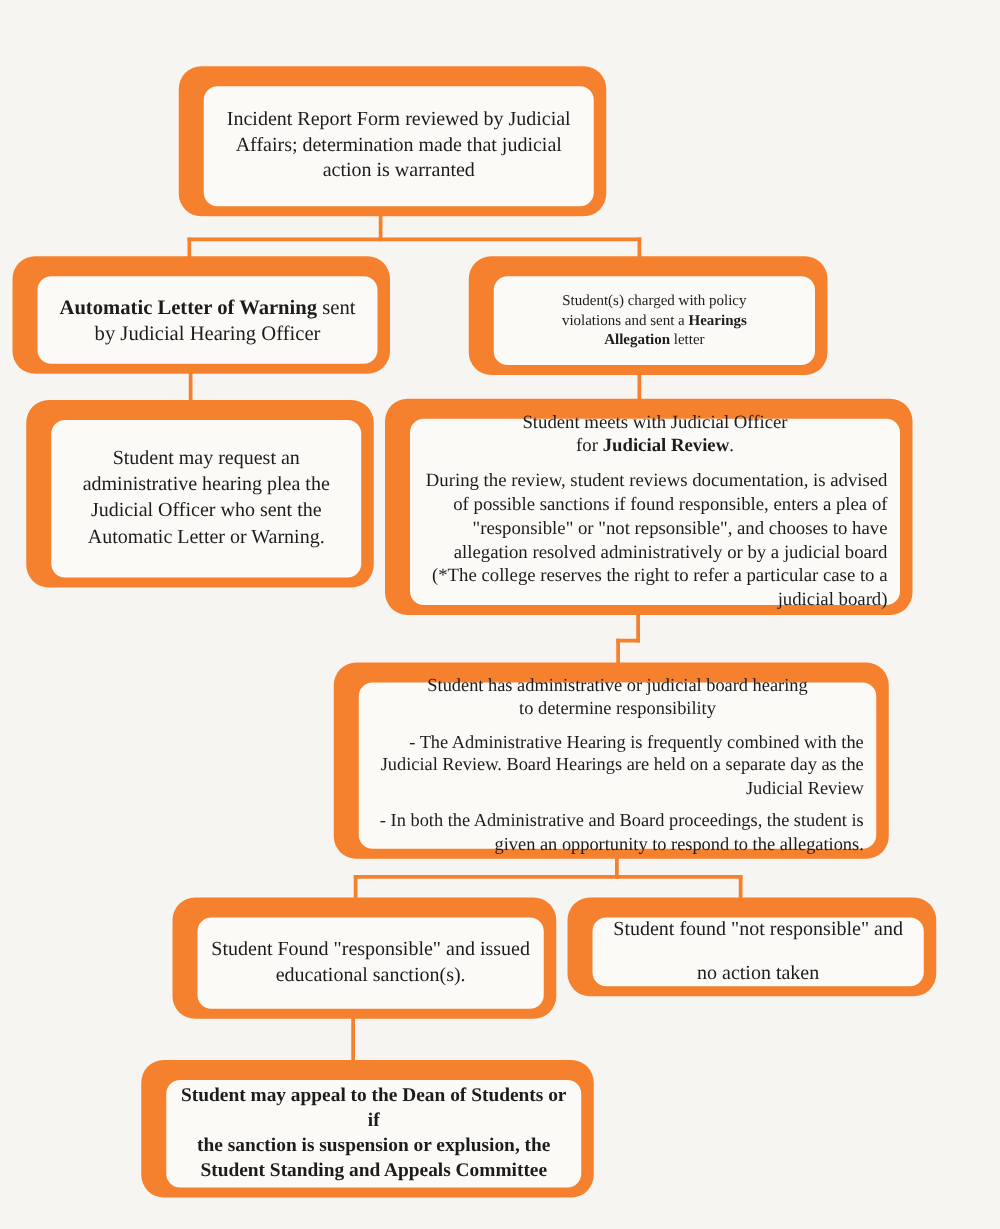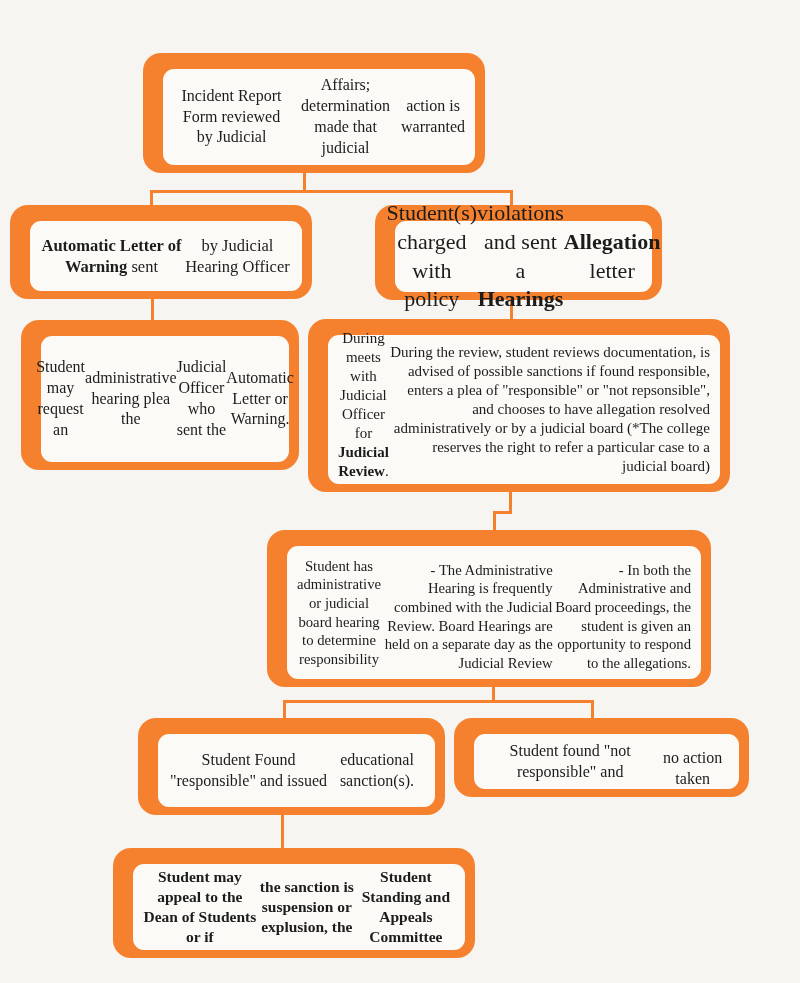--- a/index.html
+++ b/index.html
@@ -13,29 +13,29 @@
   #canvas{position:relative;width:800px;height:983px;background:var(--bg);overflow:hidden;}
 
   
   .conn{position:absolute;background:var(--accent);z-index:1;}
 
   
   .node{position:absolute;z-index:2;}
   .node::before{content:"";position:absolute;left:-17px;top:-13px;right:-7px;bottom:-5px;
     background:var(--accent);border-radius:18px;}
   .panel{position:absolute;inset:0;background:var(--panel);border:3px solid var(--accent);
-    border-radius:14px;display:flex;flex-direction:row;justify-content:center;align-items:center;
+    border-radius:14px;display:flex;flex-direction:column;justify-content:center;align-items:center;
     text-align:center;padding:4px 10px;box-sizing:border-box;line-height:1.3;}
   .line{margin:0;}
   .para{margin:0;text-align:right;}
   .bd{font-weight:bold;}
 
   #n1{left:160px;top:66px;width:318px;height:102px;font-size:16px;}
   #n2{left:27px;top:218px;width:278px;height:76px;font-size:16.5px;}
-  #n3{left:392px;top:218px;width:263px;height:77px;font-size:22px;}
+  #n3{left:392px;top:218px;width:263px;height:77px;font-size:12px;}
   #n4{left:38px;top:333px;width:254px;height:132px;font-size:16px;}
   #n5{left:325px;top:332px;width:398px;height:155px;font-size:15px;}
   #n5 .panel{line-height:1.27;}
   #n5 .p1{margin-bottom:9px;}
   #n6{left:284px;top:543px;width:420px;height:139px;font-size:14.7px;}
   #n6 .panel{line-height:1.26;}
   #n6 .para{margin-top:8px;}
   #n7{left:155px;top:731px;width:283px;height:79px;font-size:16px;}
   #n8{left:471px;top:731px;width:271px;height:61px;font-size:16px;}
   #n8 .gap{margin-top:14px;}
@@ -104,21 +104,21 @@
       <div class="line">Student may request an</div>
       <div class="line">administrative hearing plea the</div>
       <div class="line">Judicial Officer who sent the</div>
       <div class="line">Automatic Letter or Warning.</div>
     </div>
   </div>
 
   <div class="node" id="n5">
     <div class="panel">
       <div class="p1">
-        <div class="line">During meets with Judicial Officer</div>
+        <div class="line">Student meets with Judicial Officer</div>
         <div class="line"><span>for </span><span class="bd">Judicial Review</span><span>.</span></div>
       </div>
       <p class="para">During the review, student reviews documentation, is advised of possible sanctions if found responsible, enters a plea of "responsible" or "not repsonsible", and chooses to have allegation resolved administratively or by a judicial board (*The college reserves the right to refer a particular case to a judicial board)</p>
     </div>
   </div>
 
   <div class="node" id="n6">
     <div class="panel">
       <div>
         <div class="line">Student has administrative or judicial board hearing</div>

